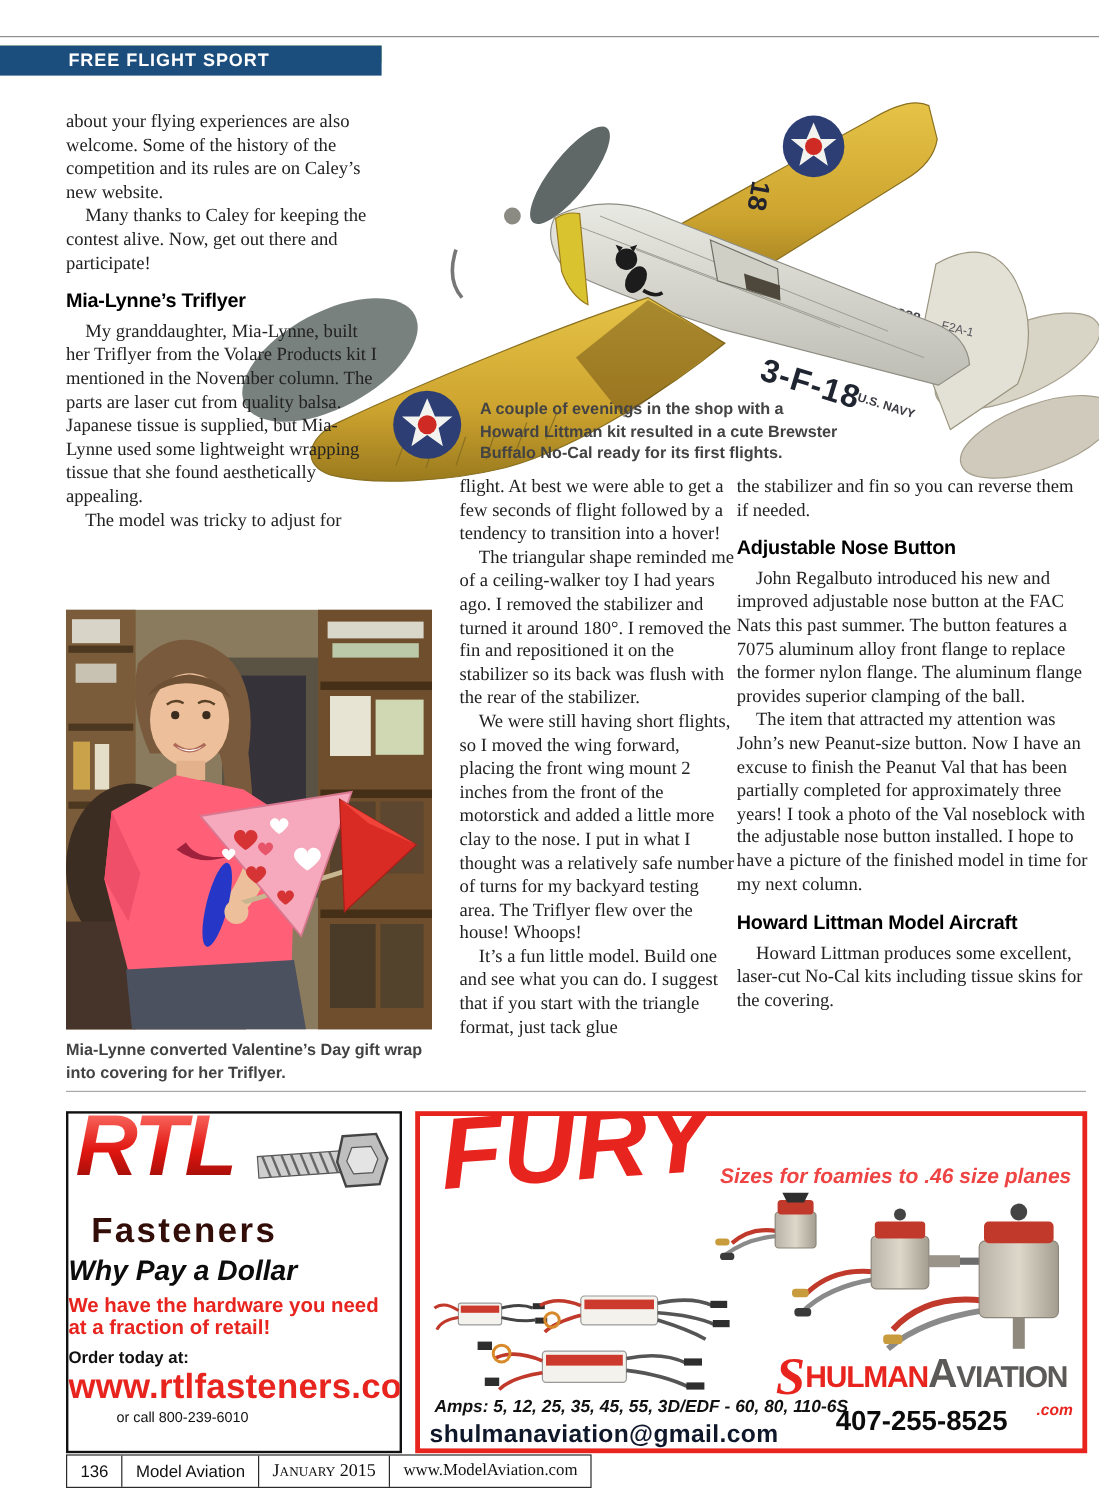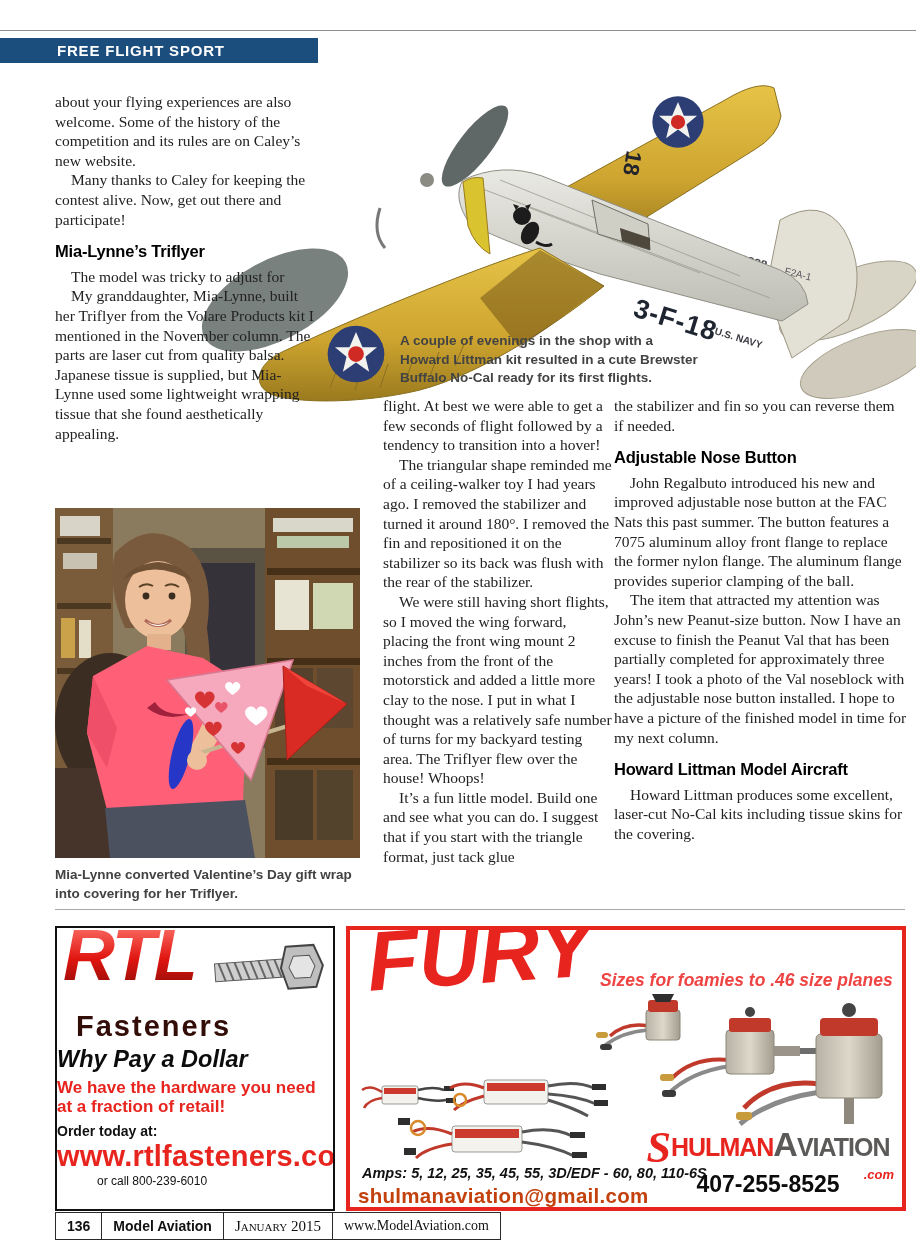--- a/index.html
+++ b/index.html
@@ -47,36 +47,36 @@
   .rtl-call{font-size:12px;font-weight:400;color:#111;margin-top:1px;margin-left:40px;}
 
   
   .fury-ad{left:346px;top:926px;width:552px;height:277px;border:4px solid #e8241f;background:#fff;
       font-family:"Liberation Sans",sans-serif;overflow:hidden;}
   .fury-logo{left:14px;top:-16px;font-size:84px;font-weight:900;font-style:italic;color:#e8241f;
       letter-spacing:0px;transform:rotate(-4deg);transform-origin:left top;}
   .fury-tag{left:250px;top:40px;width:300px;font-size:17.5px;font-weight:800;font-style:italic;color:#ef4444;}
   .fury-sub{left:10px;top:122px;font-size:21px;font-weight:800;font-style:italic;color:#111;}
   .fury-amps{left:12px;top:235px;font-size:14.5px;font-weight:800;font-style:italic;color:#111;}
-  .fury-email{left:8px;top:254px;font-size:20.5px;font-weight:800;color:#c2410c;letter-spacing:.3px;}
+  .fury-email{left:8px;top:254px;font-size:20.5px;font-weight:800;color:#0f172a;letter-spacing:.3px;}
   .shulman{left:292px;top:196px;width:252px;text-align:center;line-height:1;}
   .sh-line{white-space:nowrap;}
   .sh-s{font-family:"Liberation Serif",serif;font-style:italic;font-weight:bold;font-size:44px;
       color:#e8241f;vertical-align:-6px;}
   .sh-rest{font-size:25px;font-weight:800;letter-spacing:-1px;color:#e8241f;}
   .sh-a{font-size:34px;font-weight:800;color:#5c5a58;letter-spacing:-1px;}
   .sh-rest2{font-size:25px;font-weight:800;letter-spacing:-1px;color:#5c5a58;}
   .sh-com{display:block;text-align:right;font-size:13px;font-weight:800;font-style:italic;color:#e8241f;margin-top:-2px;}
   .sh-phone{left:292px;top:241px;width:252px;text-align:center;font-size:23px;font-weight:800;color:#0c0c0c;}
 
   
   .footer{left:55px;top:1212px;height:26px;border:1.5px solid #2a2a2a;display:inline-flex;
       align-items:center;background:#fff;}
   .footer .cell{padding:0 11px;font-family:"Liberation Sans",sans-serif;font-size:14px;
-      font-weight:bold;color:#111;white-space:nowrap;}
+      font-weight:normal;color:#111;white-space:nowrap;}
   .footer .cell + .cell{border-left:1.5px solid #2a2a2a;height:26px;display:flex;align-items:center;}
   .footer .serif{font-family:"Liberation Serif",serif;font-weight:normal;}
   .footer .sc{font-variant-caps:small-caps;font-size:15px;}
 </style>
 </head>
 <body>
 
 <div class="page">
 
   <div class="abs top-rule"></div>
@@ -136,22 +136,22 @@
     <path d="M360,190 C290,212 170,262 102,294 C76,306 70,330 96,338 C132,347 195,343 240,332 C305,315 382,262 424,228 L370,196 Z" fill="url(#wingY)" stroke="#8a7020" stroke-width="1"></path>
     <path d="M360,192 L424,228 L340,290 L300,240 Z" fill="rgba(70,45,8,0.38)"></path>
     <path d="M150,330 l8,-22 M175,332 l8,-24 M200,330 l8,-24 M225,325 l8,-24 M250,318 l9,-24 M275,308 l9,-22" stroke="#8a7020" stroke-width="1" fill="none"></path>
     <use href="#roundel" transform="translate(176,296) scale(1.05)"></use>
   </svg>
 
   <div class="abs col left-col">
     <p>about your flying experiences are also welcome. Some of the history of the competition and its rules are on Caley’s new website.</p>
     <p class="ind">Many thanks to Caley for keeping the contest alive. Now, get out there and participate!</p>
     <h3>Mia-Lynne’s Triflyer</h3>
+    <p class="ind">My granddaughter, Mia-Lynne, built her Triflyer from the Volare Products kit I mentioned in the November column. The parts are laser cut from quality balsa. Japanese tissue is supplied, but Mia-Lynne used some lightweight wrapping tissue that she found aesthetically appealing.</p>
     <p class="ind">The model was tricky to adjust for</p>
-    <p class="ind">My granddaughter, Mia-Lynne, built her Triflyer from the Volare Products kit I mentioned in the November column. The parts are laser cut from quality balsa. Japanese tissue is supplied, but Mia-Lynne used some lightweight wrapping tissue that she found aesthetically appealing.</p>
   </div>
 
   <div class="abs caption plane-caption">A couple of evenings in the shop with a Howard Littman kit resulted in a cute Brewster Buffalo No-Cal ready for its first flights.</div>
 
   <div class="abs col mid-col">
     <div class="wrap-spacer"></div>
     <p>flight. At best we were able to get a few seconds of flight followed by a tendency to transition into a hover!</p>
     <p class="ind">The triangular shape reminded me of a ceiling-walker toy I had years ago. I removed the stabilizer and turned it around 180°. I removed the fin and repositioned it on the stabilizer so its back was flush with the rear of the stabilizer.</p>
     <p class="ind">We were still having short flights, so I moved the wing forward, placing the front wing mount 2 inches from the front of the motorstick and added a little more clay to the nose. I put in what I thought was a relatively safe number of turns for my backyard testing area. The Triflyer flew over the house! Whoops!</p>
     <p class="ind">It’s a fun little model. Build one and see what you can do. I suggest that if you start with the triangle format, just tack glue</p>

